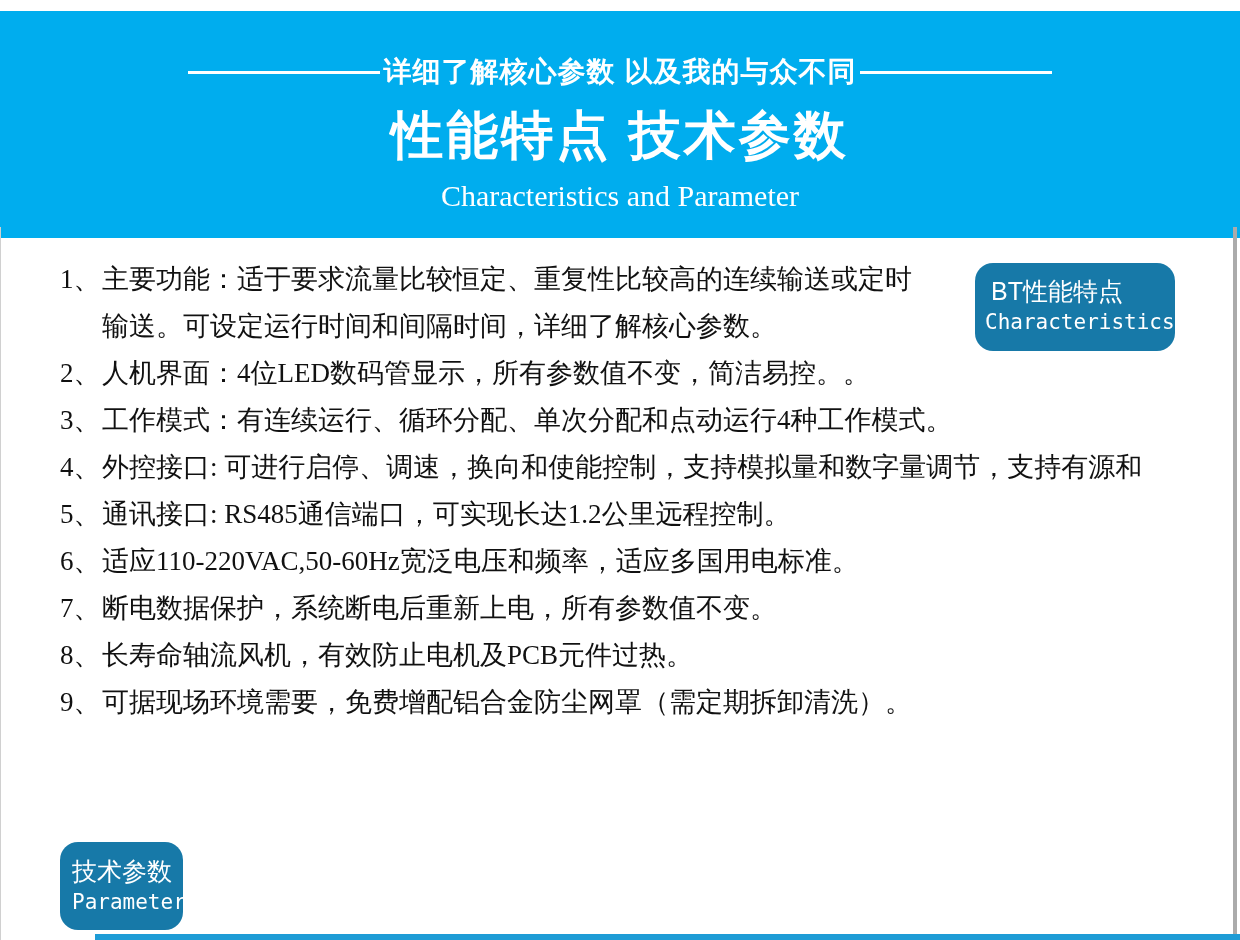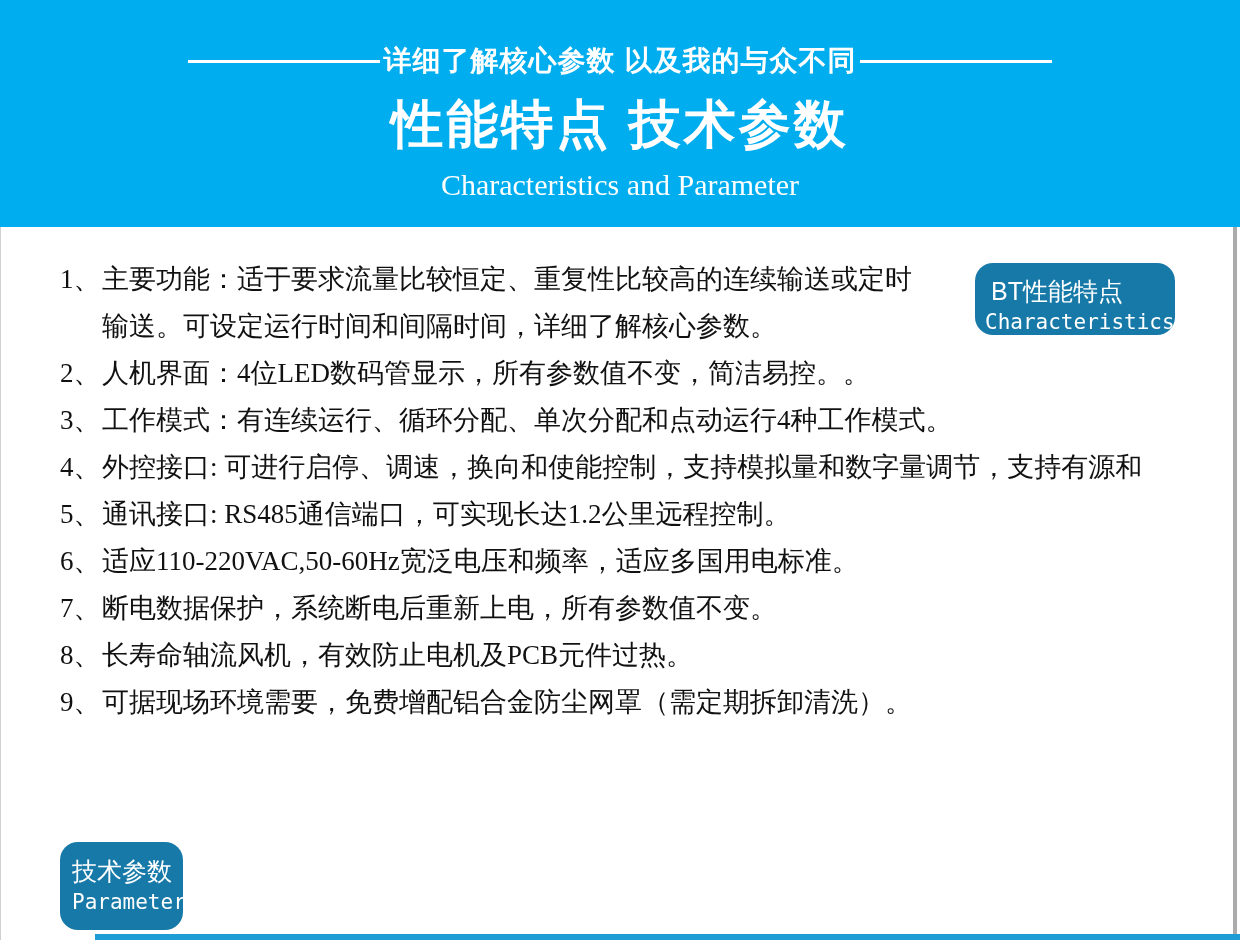--- a/index.html
+++ b/index.html
@@ -11,21 +11,21 @@
     --border-gray:#ABABAB;
   }
   *{margin:0;padding:0;box-sizing:border-box;}
   html,body{width:1240px;height:940px;background:#ffffff;overflow:hidden;}
   body{font-family:"Liberation Sans","DejaVu Sans",sans-serif;position:relative;}
 
   .page{position:absolute;inset:0;background:#ffffff;}
 
   
   .hero{
-    position:absolute;top:0;left:0;width:1240px;height:227px;
+    position:absolute;top:11px;left:0;width:1240px;height:227px;
     background:var(--header-bg);color:var(--header-text);
     display:flex;flex-direction:column;align-items:center;
     padding-top:46px;
   }
   .tagline-row{display:flex;align-items:center;height:30px;}
   .rule{display:inline-block;width:192px;height:3px;background:var(--header-text);}
   .tagline-text{
     font-size:28px;line-height:30px;font-weight:bold;letter-spacing:1px;
     padding:0 4px;white-space:nowrap;
   }
@@ -59,21 +59,21 @@
   
   .badge{
     position:absolute;background:var(--badge-bg);color:#ffffff;
     border-radius:18px;overflow:hidden;
   }
   .badge-cn{font-size:25px;line-height:32px;white-space:nowrap;}
   .badge-en{
     font-family:"DejaVu Sans Mono","Liberation Mono",monospace;
     font-size:21px;line-height:30px;white-space:nowrap;
   }
-  .badge-right{left:975px;top:263px;width:200px;height:72px;padding:12px 6px 0 10px;}
+  .badge-right{left:975px;top:263px;width:200px;height:88px;padding:12px 6px 0 10px;}
   .badge-right .badge-cn{padding-left:6px;}
   .badge-bottom{left:60px;top:842px;width:123px;height:88px;padding:13px 4px 0 12px;}
 
   
   .bottom-bar{
     position:absolute;left:95px;right:0;bottom:0;height:6px;
     background:var(--bottom-bar);
   }
 </style>
 </head>

